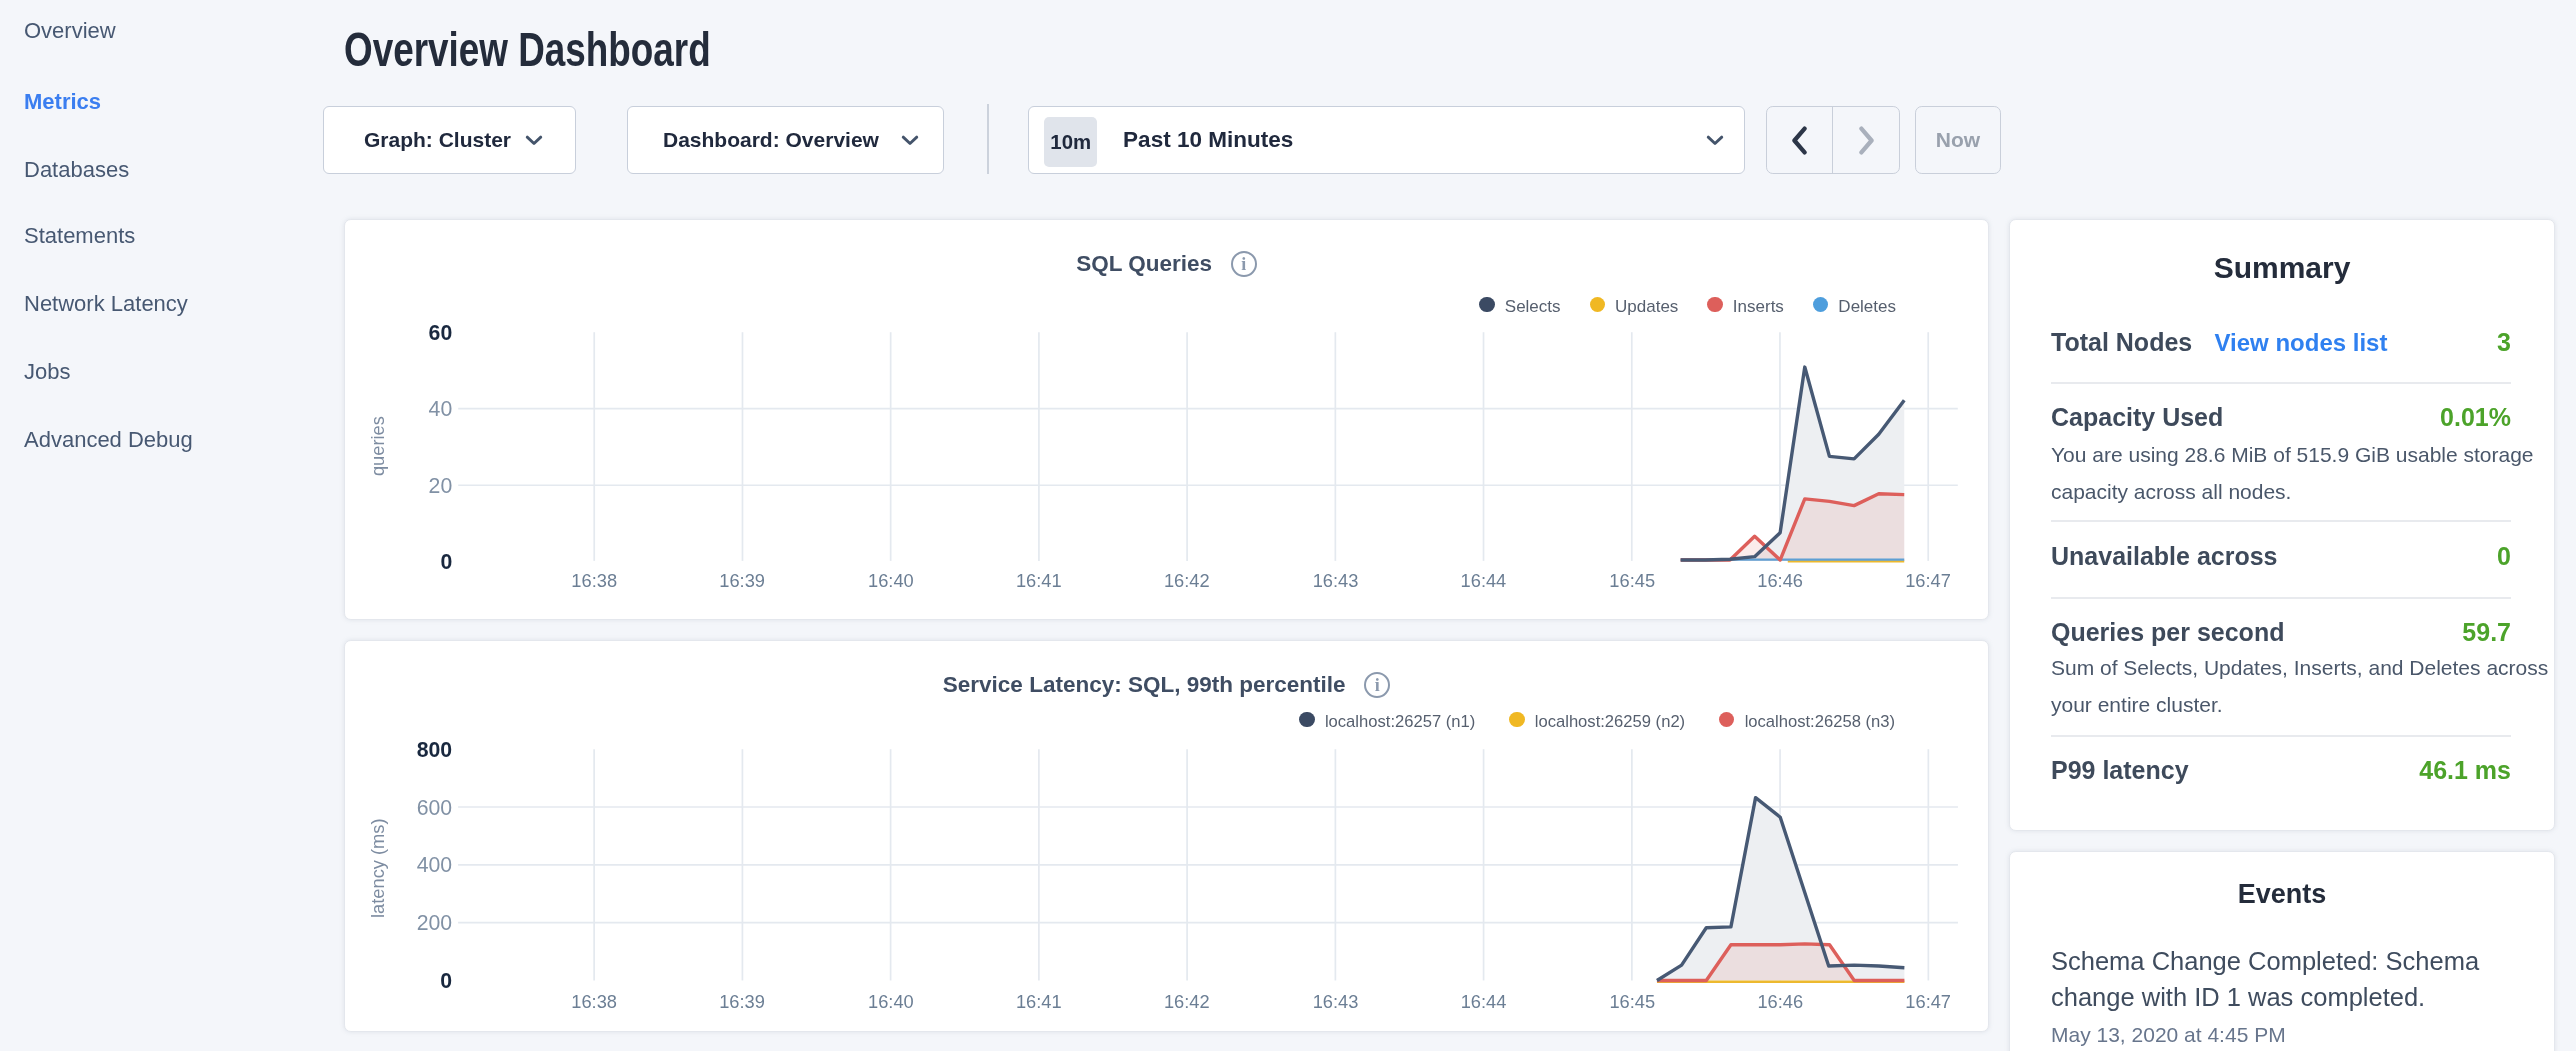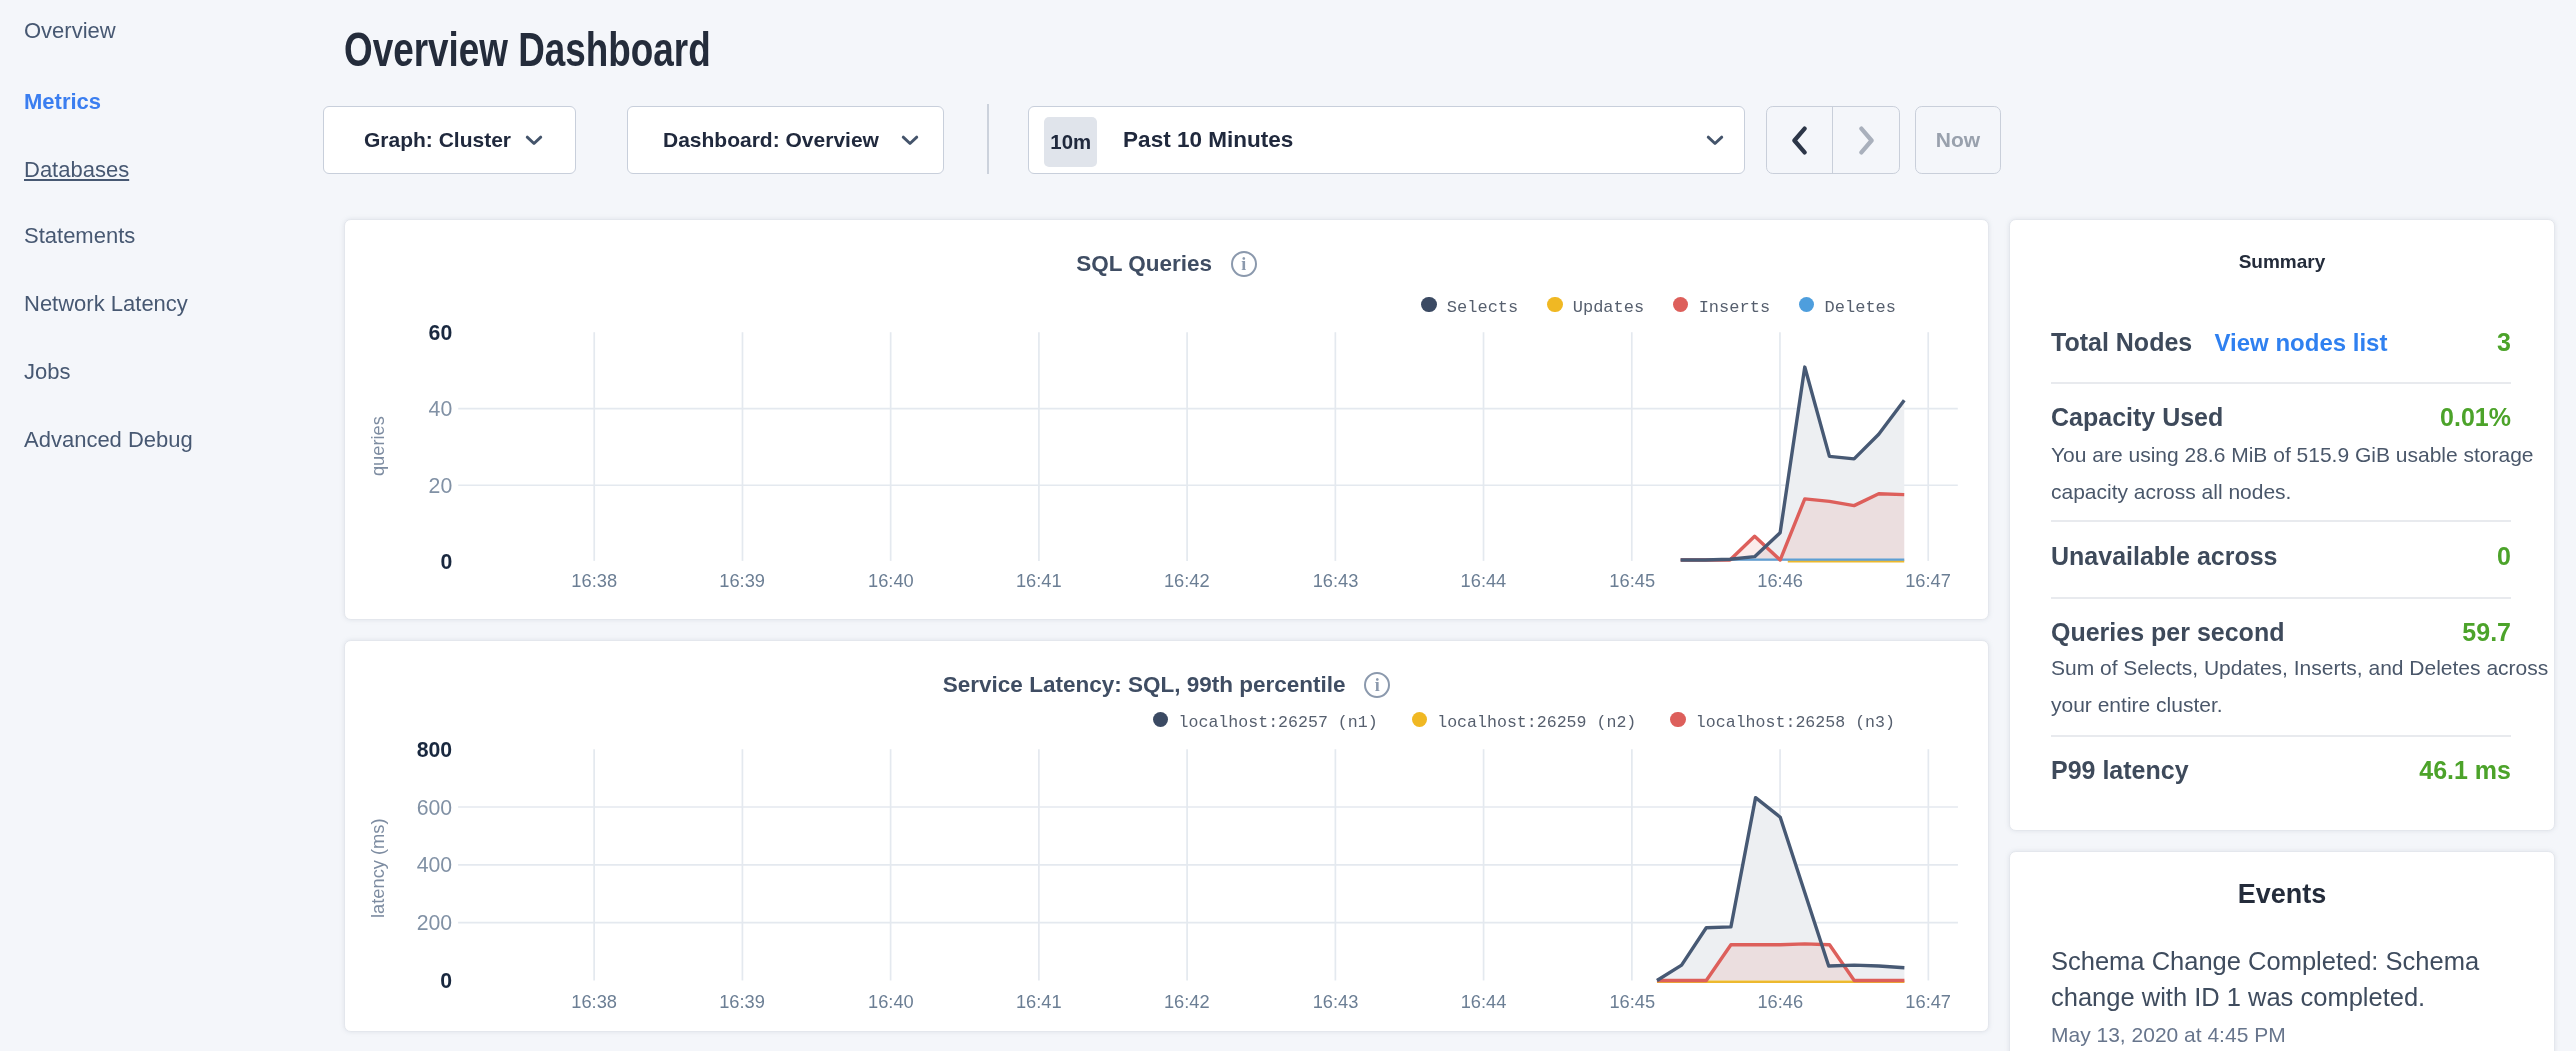--- a/index.html
+++ b/index.html
@@ -3,36 +3,36 @@
 <meta charset="utf-8">
 <style>
 * { margin:0; padding:0; box-sizing:border-box; }
 html,body { width:2576px; height:1051px; background:#f4f6fa; font-family:"Liberation Sans",sans-serif; overflow:hidden; position:relative; }
 .abs { position:absolute; }
 .card { position:absolute; background:#fff; border:1.7px solid #e4e7ed; border-radius:6.8px; box-shadow:0 0 4.3px rgba(160,170,185,.25); }
 .nav { position:absolute; left:24px; font-size:22px; color:#475872; white-space:nowrap; }
 .nav.active { color:#3b7ef0; font-weight:bold; }
 .ctl { position:absolute; top:106px; height:68px; background:#fff; border:1.7px solid #c8cfdb; border-radius:6px; display:flex; align-items:center; }
 .ctl .lbl { font-weight:bold; font-size:21px; color:#20293d; white-space:nowrap; }
-.legend { position:absolute; display:flex; align-items:center; font-size:17.4px; color:#565f6e; white-space:nowrap;font-family:Liberation Mono, monospace; }
+.legend { position:absolute; display:flex; align-items:center; font-size:17.4px; color:#565f6e; white-space:nowrap; }
 .ldot { width:15.3px; height:15.3px; border-radius:50%; display:inline-block; margin-right:10.2px; }
 .ctitle { position:absolute; width:100%; display:flex; justify-content:center; align-items:center; font-size:22.5px; font-weight:bold; color:#3f4d63; white-space:nowrap; }
 .iicon { display:inline-block; width:26px; height:26px; border:2.1px solid #8b99ad; border-radius:50%; margin-left:18.7px; color:#8b99ad; font-size:18px; text-align:center; line-height:23px; font-weight:bold; font-family:"Liberation Serif",serif; }
 .srow { position:absolute; left:41px; right:43px; display:flex; justify-content:space-between; align-items:baseline; line-height:31px; }
 .srow .l { font-size:25px; font-weight:bold; color:#3e4a5b; white-space:nowrap; }
 .srow .v { font-size:25px; font-weight:bold; color:#4ca32a; }
 .sdiv { position:absolute; left:41px; right:43px; height:1.7px; background:#e8eaee; }
 .sdesc { position:absolute; left:41px; white-space:nowrap; font-size:21px; color:#4a576a; line-height:37px; }
 </style>
 </head>
 <body>
 
 <div class="nav" style="top:18px;">Overview</div>
 <div class="nav active" style="top:89px;">Metrics</div>
-<div class="nav" style="top:157px;text-decoration:underline;">Databases</div>
+<div class="nav" style="top:157px;">Databases</div>
 <div class="nav" style="top:223px;">Statements</div>
 <div class="nav" style="top:291px;">Network Latency</div>
 <div class="nav" style="top:359px;">Jobs</div>
 <div class="nav" style="top:427px;">Advanced Debug</div>
 
 <div class="abs" style="left:344px; top:22px; font-size:48px; font-weight:bold; color:#242c3b; transform:scaleX(0.768); transform-origin:0 50%; white-space:nowrap;">Overview Dashboard</div>
 
 <div class="ctl" style="left:323px; width:253px; padding:0 32px 0 40px; justify-content:space-between;">
   <span class="lbl">Graph: Cluster</span>
   <svg width="18" height="11" viewBox="0 0 21 13">
@@ -165,21 +165,21 @@
       <text x="1339" y="431">16:44</text>
       <text x="1514" y="431">16:45</text>
       <text x="1688" y="431">16:46</text>
       <text x="1862" y="431">16:47</text>
     </g>
     <text x="46" y="267" font-family="Liberation Sans" font-size="21.5" fill="#7d8ca1" text-anchor="middle" transform="rotate(-90 46 267)">latency (ms)</text>
   </svg>
 </div>
 
 <div class="card" style="left:2009px; top:219px; width:546px; height:612px;">
-  <div class="abs" style="top:31px; width:100%; text-align:center; font-size:19px; font-weight:bold; color:#242c3b;">Summary</div>
+  <div class="abs" style="top:31px; width:100%; text-align:center; font-size:30px; font-weight:bold; color:#242c3b;">Summary</div>
   <div class="srow" style="top:107px;">
     <span class="l">Total Nodes <a style="color:#2f80f0; margin-left:15.3px; font-weight:bold; font-size:24px;">View nodes list</a></span>
     <span class="v">3</span>
   </div>
   <div class="sdiv" style="top:162px;"></div>
   <div class="srow" style="top:182px;text-align:center;">
       <span class="l">Capacity Used</span>
       <span class="v">0.01%</span>
     </div>
   <div class="sdesc" style="top:216px;">You are using 28.6 MiB of 515.9 GiB usable storage<br>capacity across all nodes.</div>

